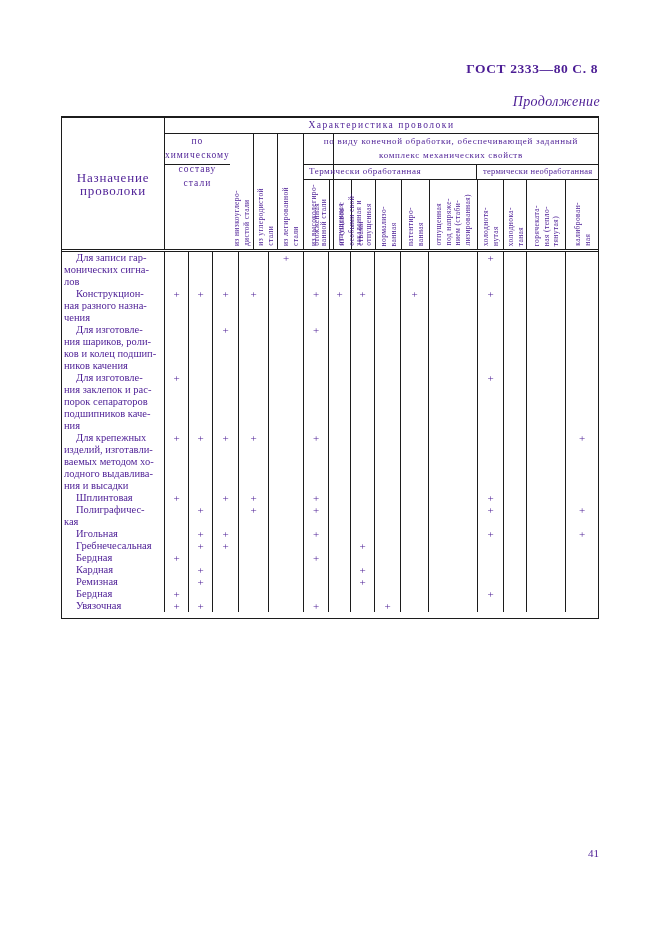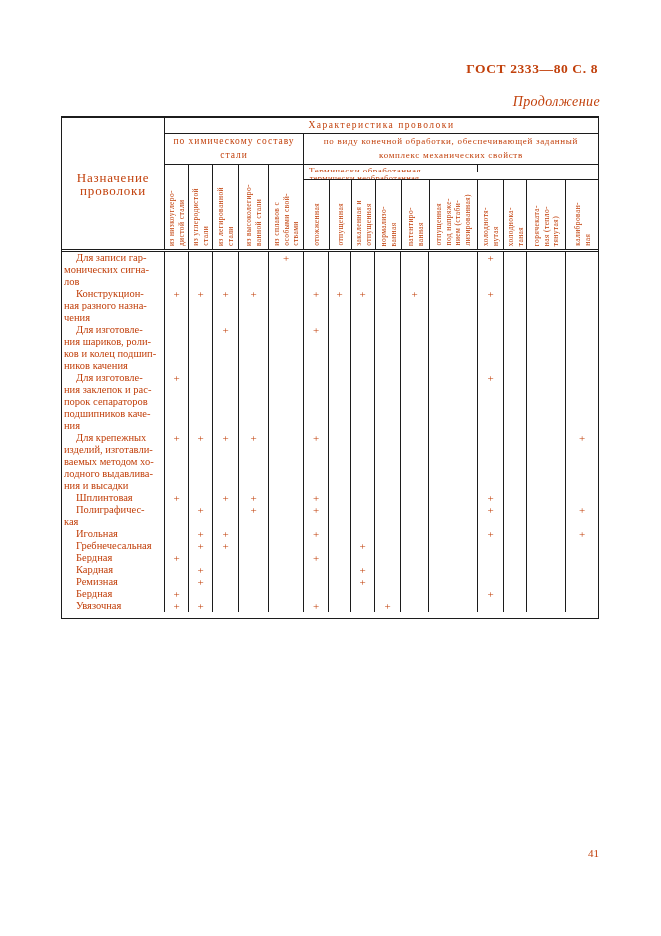--- a/index.html
+++ b/index.html
@@ -1,36 +1,36 @@
 <!DOCTYPE html>
 <html><head>
 <meta charset="utf-8">
 <style>
   * { margin:0; padding:0; box-sizing:border-box; }
   body { background:#888; font-family:"Liberation Serif","DejaVu Serif",serif; }
-  .page { position:relative; width:661px; height:936px; background:#ffffff; margin:0 auto; color:#c2410c; overflow:hidden; }
+  .page { position:relative; width:661px; height:936px; background:#ffffff; margin:0 auto; color:#4c1d95; overflow:hidden; }
 
   .doc-ref { position:absolute; top:61px; right:63px; font-weight:bold; font-size:13.5px; letter-spacing:0.6px; }
   .continuation { position:absolute; top:94px; right:61px; font-style:italic; font-size:14px; letter-spacing:0.4px; }
   .page-num { position:absolute; top:847px; left:61px; width:538px; text-align:right; font-size:11px; }
 
   .gtable { position:absolute; top:116px; left:61px; width:538px; border:1px solid #1c1c1c; border-top:2px solid #1c1c1c; }
 
   
   .thead { display:flex; border-bottom:3px double #1c1c1c; }
   .corner { width:103px; border-right:1px solid #1c1c1c; display:flex; align-items:center; justify-content:center; text-align:center; white-space:pre-line; font-size:13px; line-height:13px; letter-spacing:0.8px; }
   .right-part { width:433px; display:flex; flex-direction:column; }
   .rowA { height:16px; border-bottom:1px solid #1c1c1c; text-align:center; font-size:9.5px; line-height:15px; letter-spacing:1.5px; }
   .rowBCD { display:flex; height:115px; }
-  .chem-part { width:138px; display:flex; flex-direction:column; }
+  .chem-part { width:138px; display:flex; }
   .chem-title { height:31px; border-bottom:1px solid #1c1c1c; text-align:center; white-space:pre-line; font-size:9.5px; line-height:14px; letter-spacing:1px; }
   .chem-cols { flex:1; display:flex; }
   .proc-part { width:295px; border-left:1px solid #1c1c1c; display:flex; flex-direction:column; }
   .proc-title { height:31px; border-bottom:1px solid #1c1c1c; text-align:center; white-space:pre-line; font-size:9px; line-height:14px; letter-spacing:0.7px; }
-  .proc-sub { height:15px; display:flex; border-bottom:1px solid #1c1c1c;flex-direction:column; }
+  .proc-sub { height:15px; display:flex; border-bottom:1px solid #1c1c1c; }
   .sub-treated { width:174px; border-right:1px solid #1c1c1c; font-size:9px; line-height:13px; letter-spacing:0.5px; padding-left:5px; white-space:nowrap; overflow:hidden; }
   .sub-untreated { width:121px; font-size:8.5px; line-height:13px; letter-spacing:0.3px; text-align:center; white-space:nowrap; overflow:hidden; }
   .proc-cols { flex:1; display:flex; }
 
   .vcell { display:flex; align-items:flex-end; justify-content:center; padding-bottom:3px; overflow:hidden; }
   .vtext { writing-mode:vertical-rl; transform:rotate(180deg); white-space:pre-line; font-size:7.5px; line-height:9.5px; letter-spacing:0.4px; }
 
   .chem-cols .vcell { border-left:1px solid #1c1c1c; }
   .chem-cols .vcell:nth-child(1) { border-left:none; width:23px; }
   .chem-cols .vcell:nth-child(2) { width:24px; }

